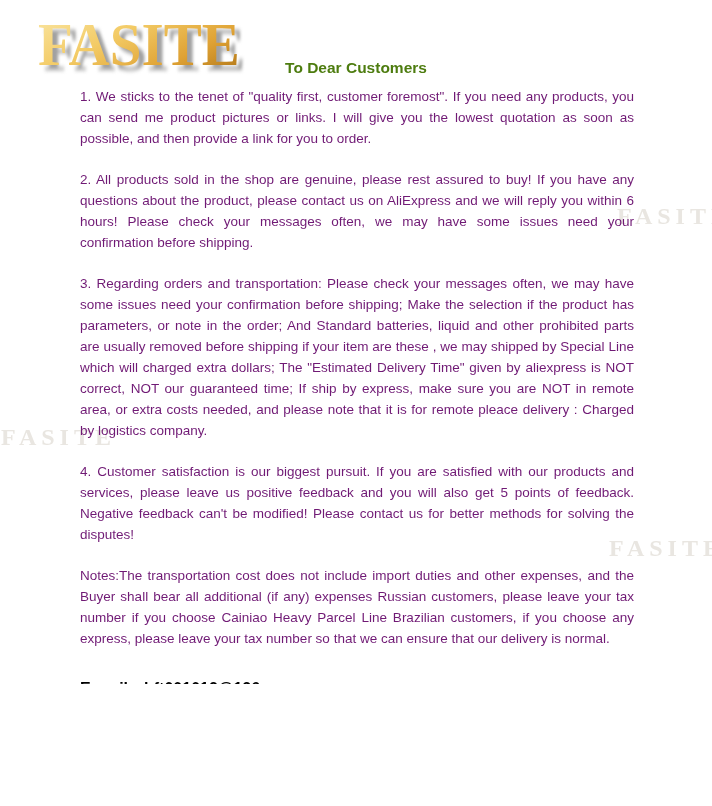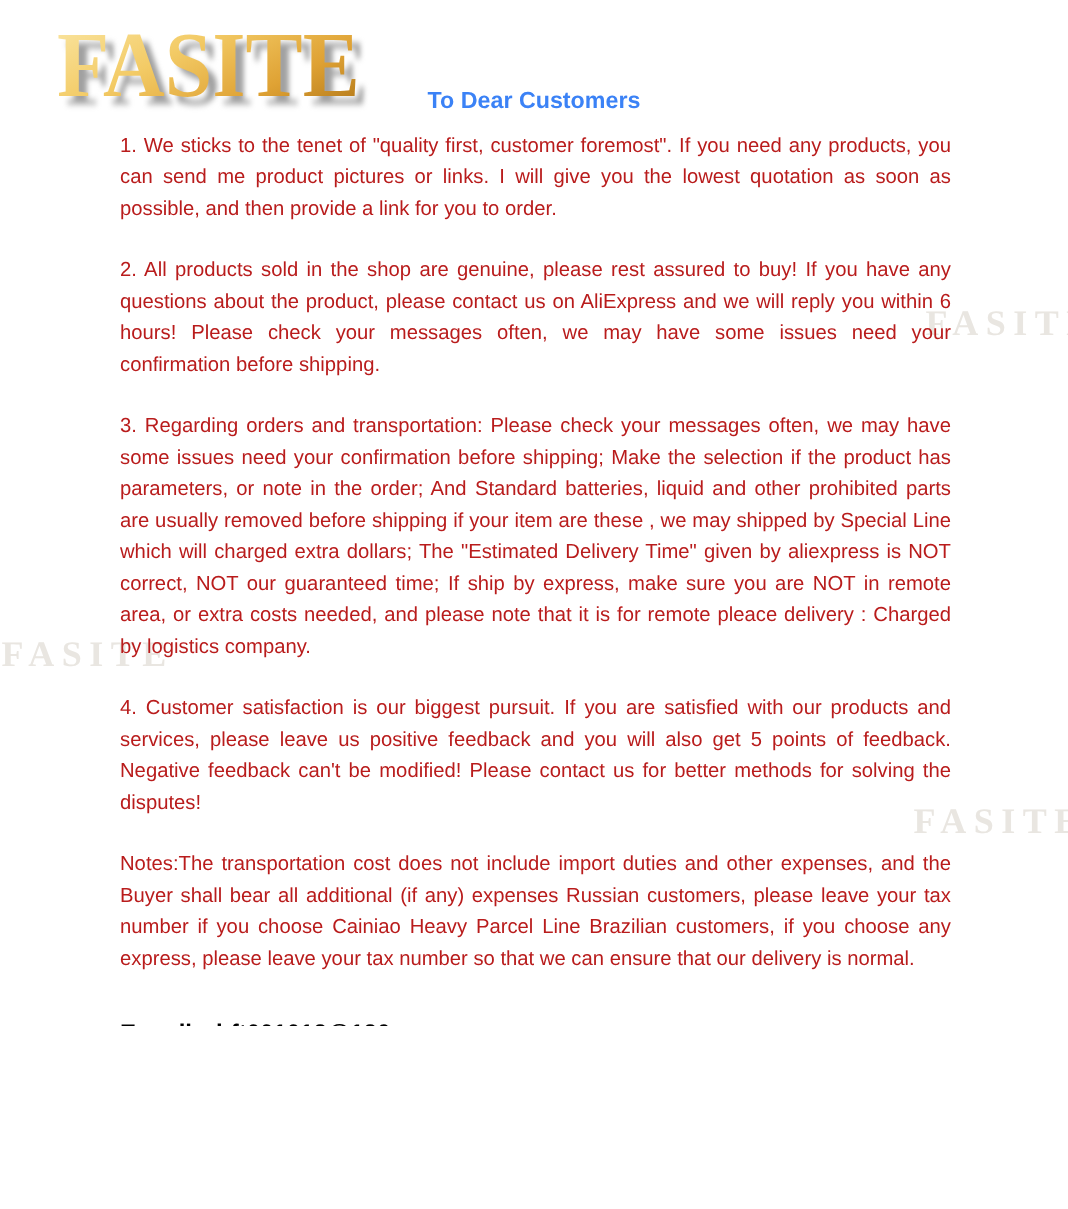--- a/index.html
+++ b/index.html
@@ -53,21 +53,21 @@
   
   .title {
     position: absolute;
     left: 0;
     top: 59px;
     width: 712px;
     margin: 0;
     text-align: center;
     font-size: 15.5px;
     font-weight: bold;
-    color: #3b82f6;
+    color: #4d7c0f;
     z-index: 2;
   }
 
   
   .wm {
     position: absolute;
     font-family: "Liberation Serif", serif;
     font-weight: bold;
     font-size: 24px;
     letter-spacing: 5px;
@@ -85,21 +85,21 @@
     position: absolute;
     left: 80px;
     top: 86px;
     width: 554px;
     z-index: 1;
   }
   .content p {
     margin: 0 0 20px 0;
     font-size: 13.5px;
     line-height: 21px;
-    color: #b91c1c;
+    color: #701a75;
     text-align: justify;
     text-align-last: left;
   }
 
   
   .email-line {
     margin-top: 30px;
     font-size: 16px;
     font-weight: bold;
     color: #000000;

